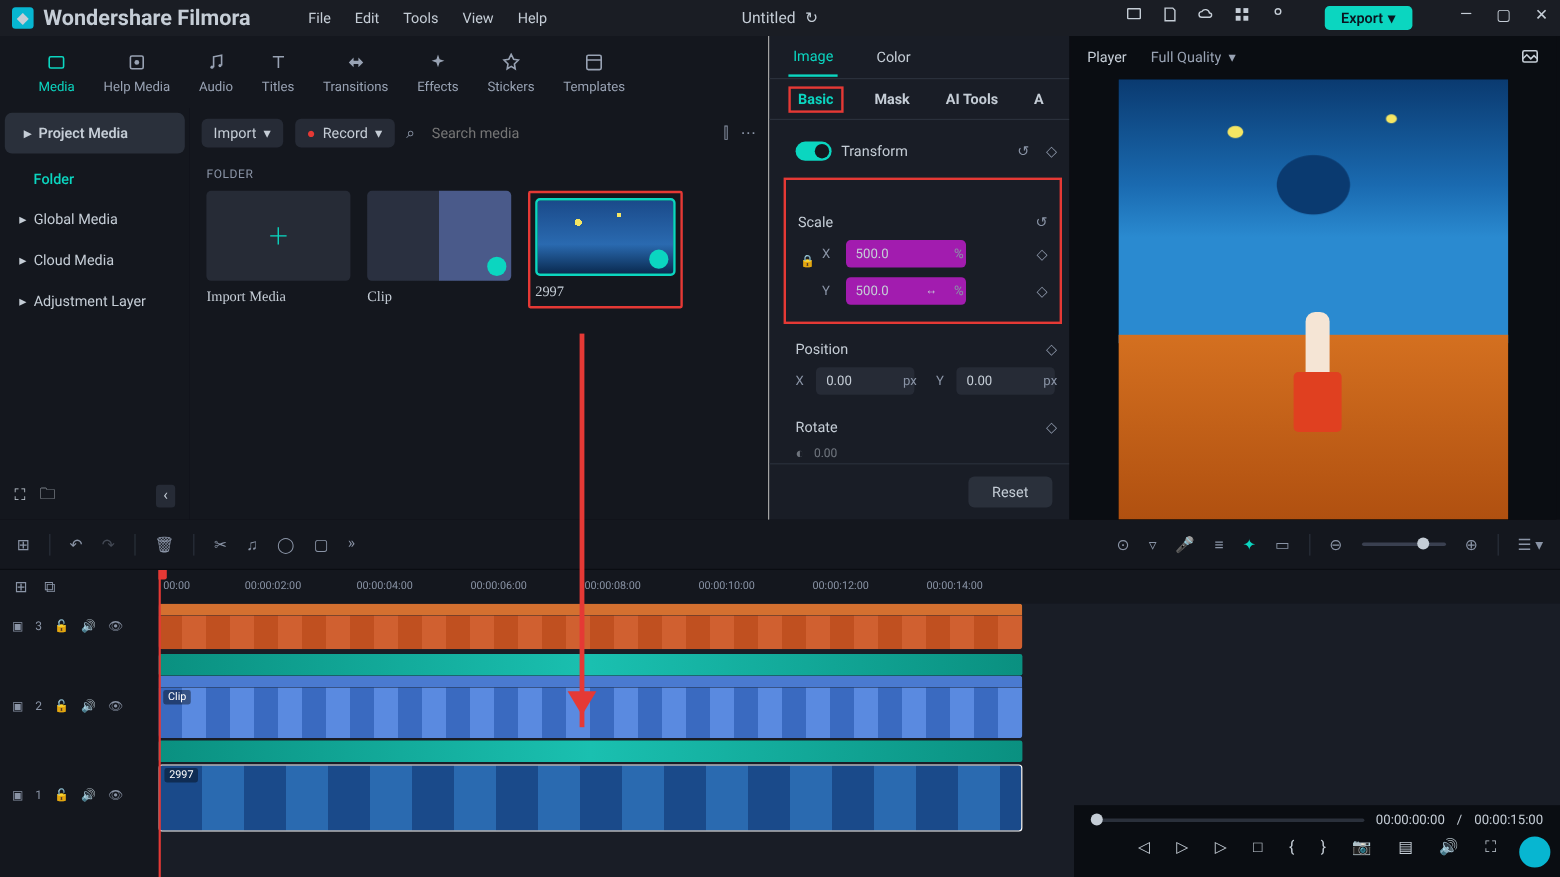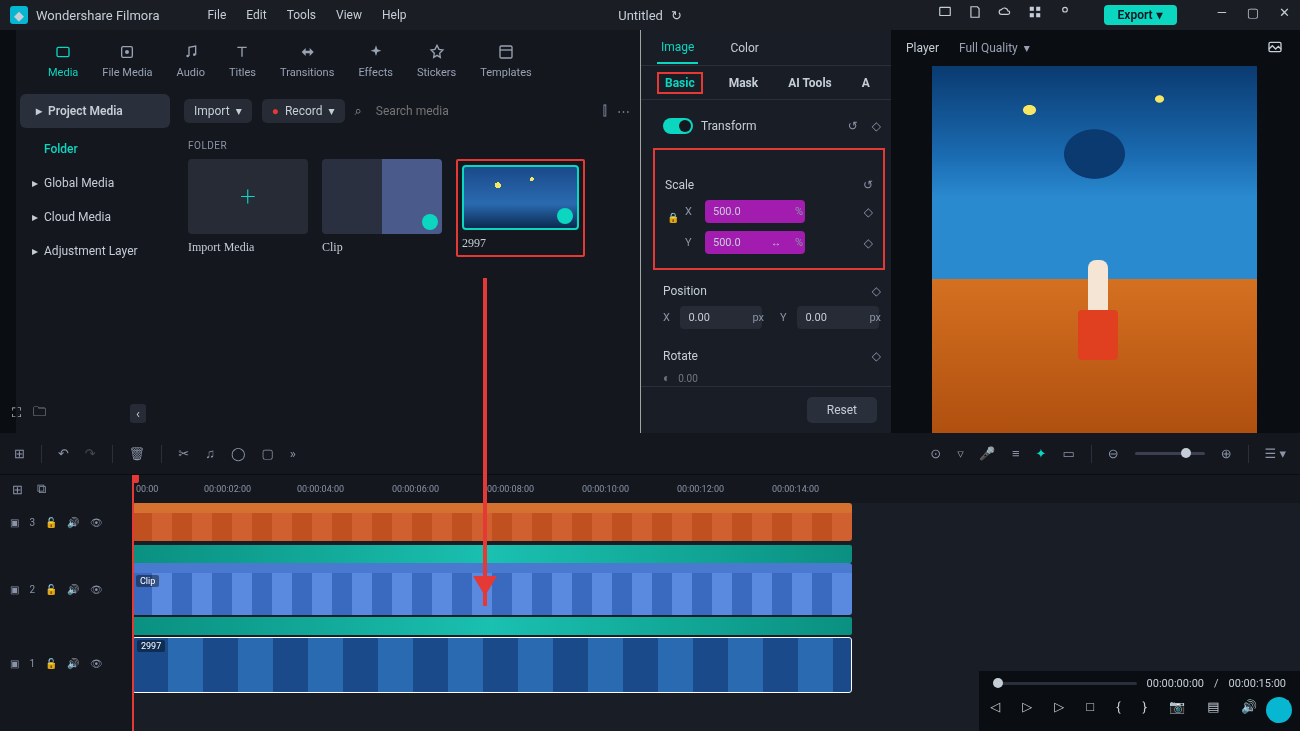--- a/index.html
+++ b/index.html
@@ -1,40 +1,40 @@
 <!DOCTYPE html>
 <html><head>
 <meta charset="utf-8">
 <style>
 * { margin: 0; padding: 0; box-sizing: border-box; font-family: -apple-system, BlinkMacSystemFont, "Segoe UI", Roboto, sans-serif; }
 body { background: #0a0d12; color: #c5cdd6; width: 1300px; height: 731px; overflow: hidden; font-size: 13px; position: relative; }
 
 
 .title-bar { height: 30px; background: #1a1d24; display: flex; align-items: center; padding: 0 10px; gap: 8px; }
 .logo { width: 18px; height: 18px; background: #07b6d1; border-radius: 3px; display: inline-flex; align-items: center; justify-content: center; }
-.app-name { font-weight: 400; font-size: 13px; }
+.app-name { font-weight: 700; font-size: 18px; }
 .menu-bar { display: flex; gap: 20px; margin-left: 40px; }
 .menu-item { font-size: 12px; color: #c5cdd6; cursor: pointer; }
 .title-center { position: absolute; left: 50%; transform: translateX(-50%); display: flex; align-items: center; gap: 8px; font-size: 13px; }
 .title-right { margin-left: auto; display: flex; align-items: flex-start; gap: 32px; }
 .title-icons { display: flex; gap: 16px; }
 .export-btn { background: #0bd6c0; color: #0a1520; padding: 3px 14px; border-radius: 4px; font-size: 12px; font-weight: 600; display: flex; align-items: center; gap: 4px; border: none; }
 .window-controls { display: flex; gap: 20px; margin-left: 8px; }
 
 
 .main { display: flex; height: 403px; }
 
 
 .library-tabs { height: 60px; display: flex; align-items: center; padding: 0 20px; gap: 0; background: #14171e; }
 .lib-tab { display: flex; flex-direction: column; align-items: center; gap: 4px; padding: 0 12px; font-size: 11px; color: #98a2b3; cursor: pointer; }
 .lib-tab.active { color: #0bd6c0; }
 .lib-tab-icon { width: 20px; height: 20px; display: flex; align-items: center; justify-content: center; }
 
 
-.library { width: 640px; display: flex; flex-direction: column; padding-left: 16px; }
+.library { width: 640px; display: flex; flex-direction: column; }
 .library-body { display: flex; flex: 1; }
 .library-sidebar { width: 158px; background: #14171e; padding: 0; }
 .sidebar-item { padding: 10px 16px; font-size: 12px; display: flex; align-items: center; gap: 6px; cursor: pointer; }
 .sidebar-item.selected { background: #2a303b; border-radius: 6px; margin: 4px; font-weight: 600; }
 .sidebar-item.folder-active { color: #0bd6c0; padding-left: 28px; font-weight: 500; }
 
 .library-content { flex: 1; background: #14171e; display: flex; flex-direction: column; }
 .content-toolbar { height: 42px; display: flex; align-items: center; padding: 0 10px; gap: 10px; }
 .tb-btn { background: #262b36; border: none; color: #c5cdd6; padding: 5px 10px; border-radius: 5px; font-size: 12px; display: flex; align-items: center; gap: 6px; }
 .search-input { background: transparent; border: none; color: #8a94a6; font-size: 12px; padding: 4px; flex: 1; }
@@ -191,21 +191,21 @@
           </span>
           <span>Media</span>
         </div>
       <div class="lib-tab">
           <span class="lib-tab-icon">
             <svg viewBox="0 0 24 24">
               <rect x="4" y="4" width="16" height="16" rx="2" fill="none" stroke="currentColor" stroke-width="2"></rect>
               <circle cx="12" cy="12" r="3" fill="currentColor"></circle>
             </svg>
           </span>
-          <span>File Media</span>
+          <span>Help Media</span>
         </div>
       <div class="lib-tab">
           <span class="lib-tab-icon">
             <svg viewBox="0 0 24 24">
               <path d="M9 18V5l10-2v13" fill="none" stroke="currentColor" stroke-width="2"></path>
               <circle cx="7" cy="18" r="2"></circle>
               <circle cx="17" cy="16" r="2"></circle>
             </svg>
           </span>
           <span>Audio</span>
@@ -503,21 +503,21 @@
       </div>
       <div class="track" style="margin-top:22px; height:56px">
         <div class="clip clip-starry" style="border:1px solid #fff">
             <span class="clip-label-tag">2997</span>
           </div>
       </div>
     </div>
   </div>
 </div>
 
-<div style="position:absolute; right:0; bottom:0; width:321px; background:#0a0d12;" class="player-footer">
+<div style="position:absolute; right:0; bottom:0; width:405px; background:#0a0d12;" class="player-footer">
   <div class="seek-row">
     <span class="seek-bar"></span>
     <span>00:00:00:00</span>
     <span>/</span>
     <span>00:00:15:00</span>
   </div>
   <div class="transport">
     <span>◁</span>
     <span>▷</span>
     <span>▷</span>

